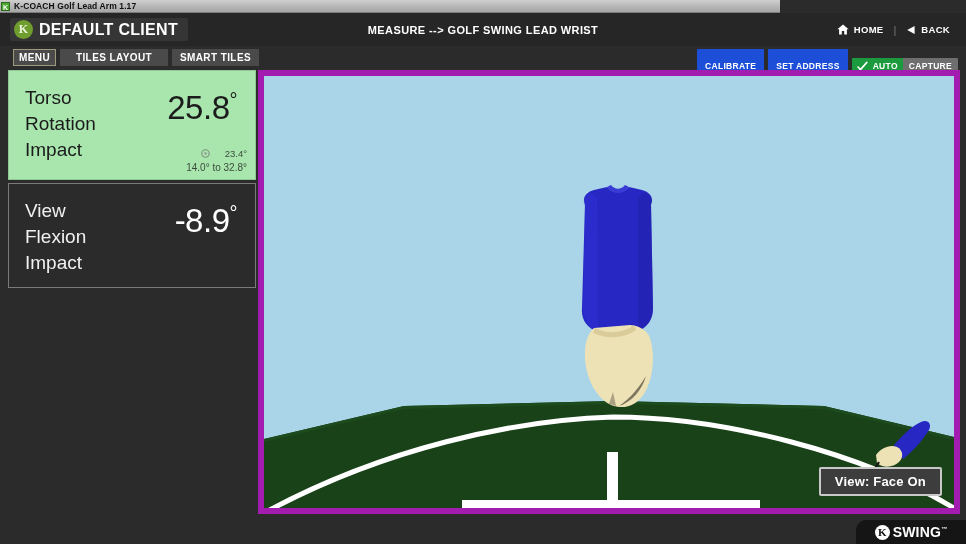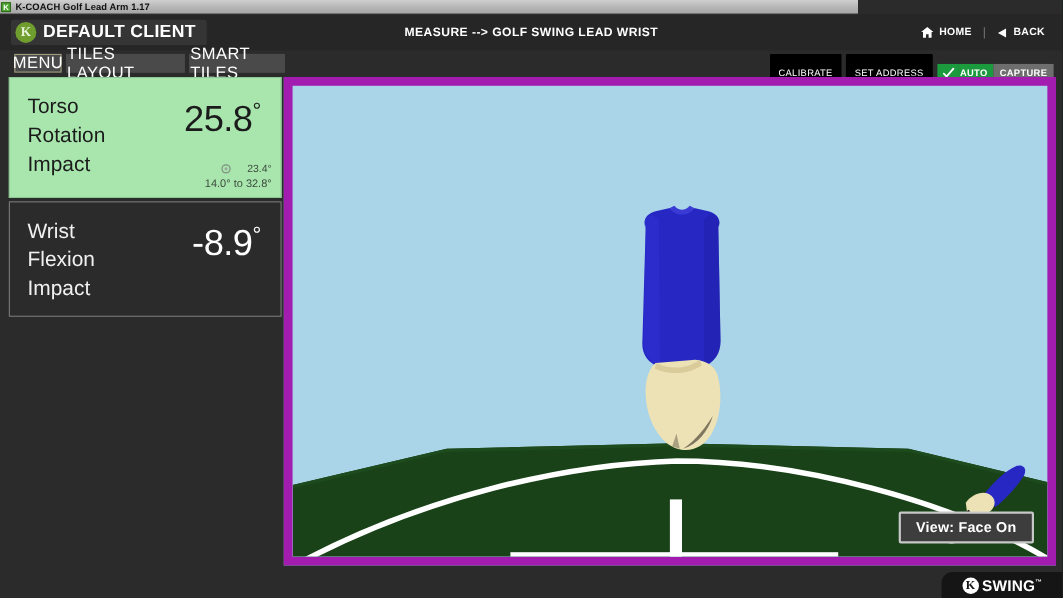--- a/index.html
+++ b/index.html
@@ -61,36 +61,36 @@
   .hsep{color:#777;font-size:11px;padding:0 2px;}
   .ico{display:inline-block;line-height:0;}
 
   
   .subbar{
     position:absolute;left:0;top:46px;width:966px;height:23px;background:#2b2b2b;
   }
   .tabs{position:absolute;left:13px;top:3px;display:flex;gap:4px;}
   .tab{
     height:17px;background:#4a4a4a;color:#fff;
-    font-size:15px;font-weight:normal;letter-spacing:.4px;
+    font-size:10px;font-weight:bold;letter-spacing:.4px;
     display:flex;align-items:center;justify-content:center;
     border:1px solid #4a4a4a;box-sizing:border-box;
   }
   .tab.t-menu{width:43px;border-color:#9c9a7a;background:#4a4a4a;}
   .tab.t-layout{width:108px;}
   .tab.t-smart{width:87px;}
   .club-label{
     position:absolute;left:178px;top:42px;width:48px;text-align:center;
     color:#cfcfcf;font-size:6px;font-weight:bold;letter-spacing:.4px;
   }
 
   .actions{position:absolute;right:8px;top:3px;display:flex;gap:4px;align-items:center;}
   .gbtn{
-    height:34px;padding:0 8px;background:#000000;color:#fff;
-    font-size:8.5px;font-weight:normal;letter-spacing:.3px;
+    height:34px;padding:0 8px;background:#1d4ed8;color:#fff;
+    font-size:8.5px;font-weight:bold;letter-spacing:.3px;
     display:flex;align-items:center;justify-content:center;border-radius:1px;
   }
   .capgroup{height:17px;display:flex;align-items:stretch;border-radius:1px;overflow:hidden;}
   .capgroup .cg-ico{
     background:#1c9b3e;display:flex;align-items:center;padding:0 3px 0 5px;
   }
   .capgroup .cg-auto{
     background:#1c9b3e;color:#fff;font-size:8.5px;font-weight:bold;letter-spacing:.3px;
     display:flex;align-items:center;padding:0 5px 0 2px;
   }
@@ -133,21 +133,21 @@
     color:#3d4a3d;font-size:9.5px;
   }
   .tile-range{
     position:absolute;right:8px;bottom:6px;color:#3d4a3d;font-size:10px;margin-top:22px;
   }
   .target-ico{display:inline-block;line-height:0;}
 
   
   .viewport{
     position:absolute;left:258px;top:70px;width:702px;height:444px;
-    border:8px solid #a21caf;box-sizing:border-box;overflow:hidden;
+    border:6px solid #a21caf;box-sizing:border-box;overflow:hidden;
     background:#aad4e8;
   }
   .view-label{
     position:absolute;right:12px;bottom:12px;
     background:#3d3d3d;border:2px solid #c8c8c8;
     color:#fff;font-size:13px;font-weight:bold;
     padding:5px 14px;border-radius:2px;letter-spacing:.2px;
   }
 
   
@@ -244,21 +244,21 @@
             <circle cx="4.5" cy="4.5" r="1.4" fill="#9aa99a"></circle>
           </svg>
         </span>
         <span>23.4°</span>
       </div>
       <div class="tile-range">14.0° to 32.8°</div>
     </div>
 
     <div class="tile tile-dark">
       <div class="tlabel">
-        <div>Wrist</div>
+        <div>View</div>
         <div>Flexion</div>
         <div>Impact</div>
       </div>
       <div class="tval"><span>-8.9</span><span class="deg">°</span></div>
     </div>
 
   </div>
 
   <div class="viewport">
     <svg width="698" height="440" viewBox="0 0 698 440">

